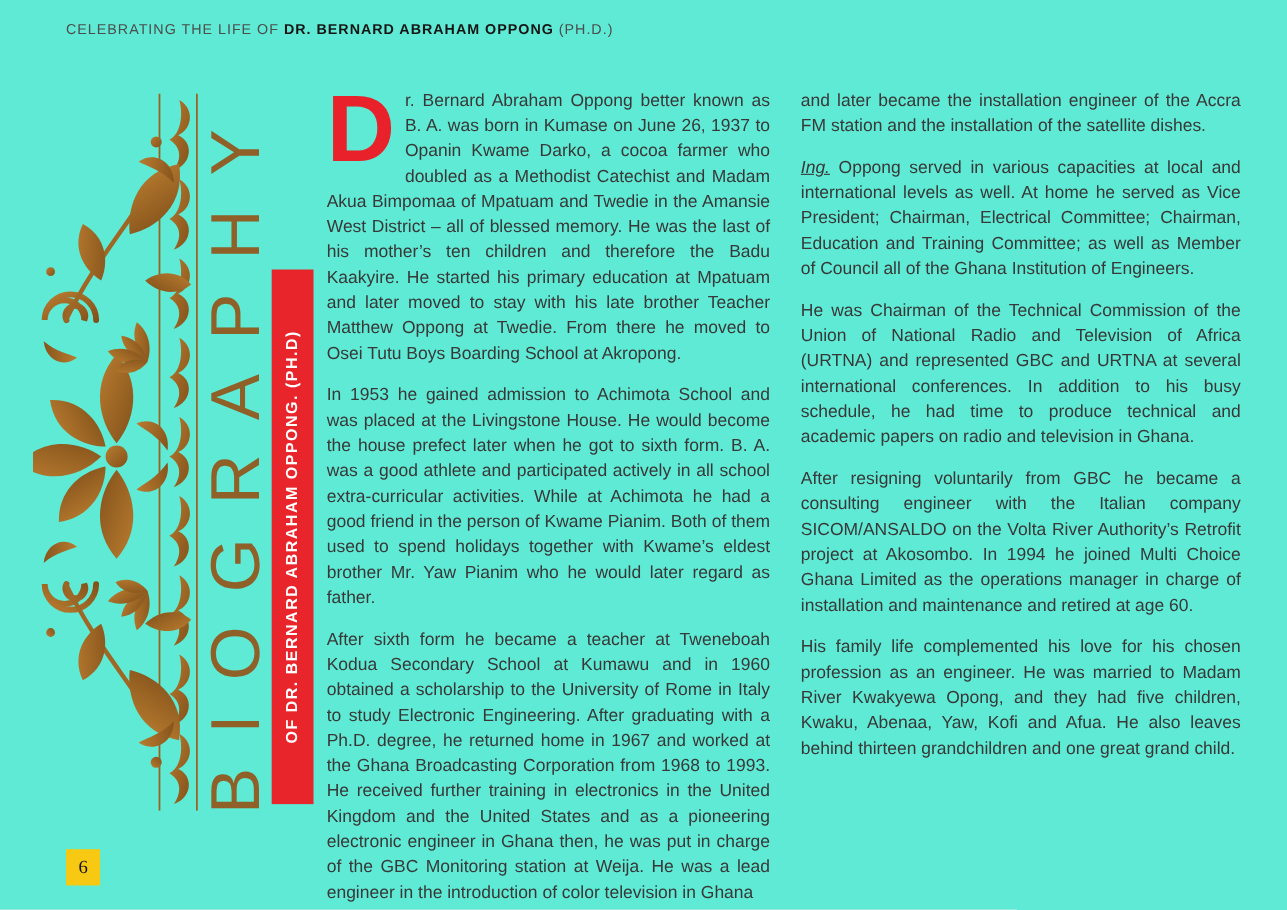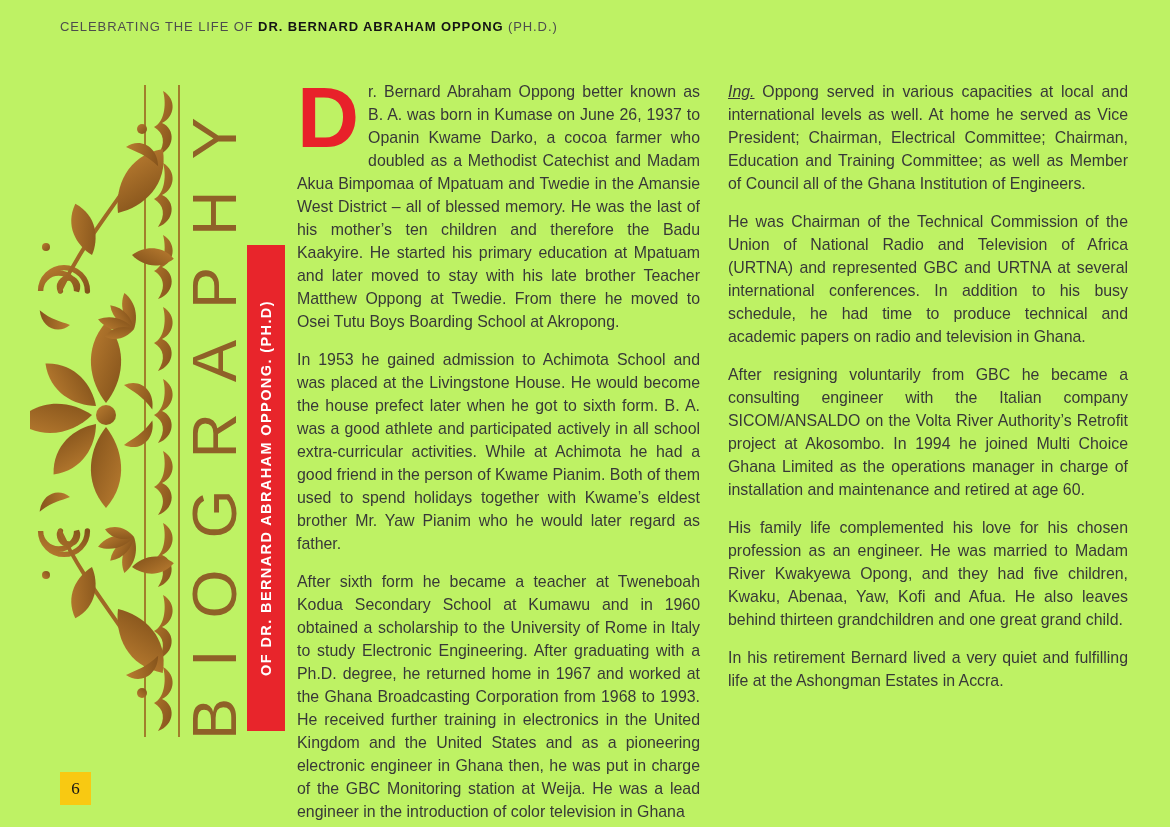--- a/index.html
+++ b/index.html
@@ -1,19 +1,19 @@
 <!DOCTYPE html>
 <html><head>
 <meta charset="utf-8">
 <style>
   * { margin:0; padding:0; box-sizing:border-box; }
   html,body { background:#e9e9e9; }
   .page {
     position:relative; width:1170px; height:827px;
-    background:#bef264; overflow:hidden; margin:0 auto;
+    background:#5eead4; overflow:hidden; margin:0 auto;
     font-family:"Liberation Sans", sans-serif;
   }
   
   .header {
     position:absolute; left:60px; top:19px;
     font-size:13px; letter-spacing:0.9px; color:#4d4d4d; white-space:nowrap;
   }
   .header .hdr-name { font-weight:700; color:#141414; }
   .header .hdr-suffix { color:#4d4d4d; }
   
@@ -137,24 +137,24 @@
     <div class="banner-text">OF DR. BERNARD ABRAHAM OPPONG. (PH.D)</div>
   </div>
 
   <div class="col col-left">
     <p><span class="dropcap">D</span><span>r. Bernard Abraham Oppong better known as B. A. was born in Kumase on June 26, 1937 to Opanin Kwame Darko, a cocoa farmer who doubled as a Methodist Catechist and Madam Akua Bimpomaa of Mpatuam and Twedie in the Amansie West District – all of blessed memory. He was the last of his mother’s ten children and therefore the Badu Kaakyire. He started his primary education at Mpatuam and later moved to stay with his late brother Teacher Matthew Oppong at Twedie. From there he moved to Osei Tutu Boys Boarding School at Akropong.</span></p>
     <p><span>In 1953 he gained admission to Achimota School and was placed at the Livingstone House. He would become the house prefect later when he got to sixth form. B. A. was a good athlete and participated actively in all school extra-curricular activities. While at Achimota he had a good friend in the person of Kwame Pianim. Both of them used to spend holidays together with Kwame’s eldest brother Mr. Yaw Pianim who he would later regard as father.</span></p>
     <p><span>After sixth form he became a teacher at Tweneboah Kodua Secondary School at Kumawu and in 1960 obtained a scholarship to the University of Rome in Italy to study Electronic Engineering. After graduating with a Ph.D. degree, he returned home in 1967 and worked at the Ghana Broadcasting Corporation from 1968 to 1993. He received further training in electronics in the United Kingdom and the United States and as a pioneering electronic engineer in Ghana then, he was put in charge of the GBC Monitoring station at Weija. He was a lead engineer in the introduction of color television in Ghana</span></p>
   </div>
 
   <div class="col col-right">
+    <p><span>and later became the installation engineer of the Accra FM station and the installation of the satellite dishes.</span></p>
     <p><i class="lead-it">Ing.</i><span> Oppong served in various capacities at local and international levels as well. At home he served as Vice President; Chairman, Electrical Committee; Chairman, Education and Training Committee; as well as Member of Council all of the Ghana Institution of Engineers.</span></p>
     <p><span>He was Chairman of the Technical Commission of the Union of National Radio and Television of Africa (URTNA) and represented GBC and URTNA at several international conferences. In addition to his busy schedule, he had time to produce technical and academic papers on radio and television in Ghana.</span></p>
     <p><span>After resigning voluntarily from GBC he became a consulting engineer with the Italian company SICOM/ANSALDO on the Volta River Authority’s Retrofit project at Akosombo. In 1994 he joined Multi Choice Ghana Limited as the operations manager in charge of installation and maintenance and retired at age 60.</span></p>
     <p><span>His family life complemented his love for his chosen profession as an engineer. He was married to Madam River Kwakyewa Opong, and they had five children, Kwaku, Abenaa, Yaw, Kofi and Afua. He also leaves behind thirteen grandchildren and one great grand child.</span></p>
-    <p><span>In his retirement Bernard lived a very quiet and fulfilling life at the Ashongman Estates in Accra.</span></p>
   </div>
 
   <div class="badge">
     <span>6</span>
   </div>
 
 </div>
 
 </body></html>

